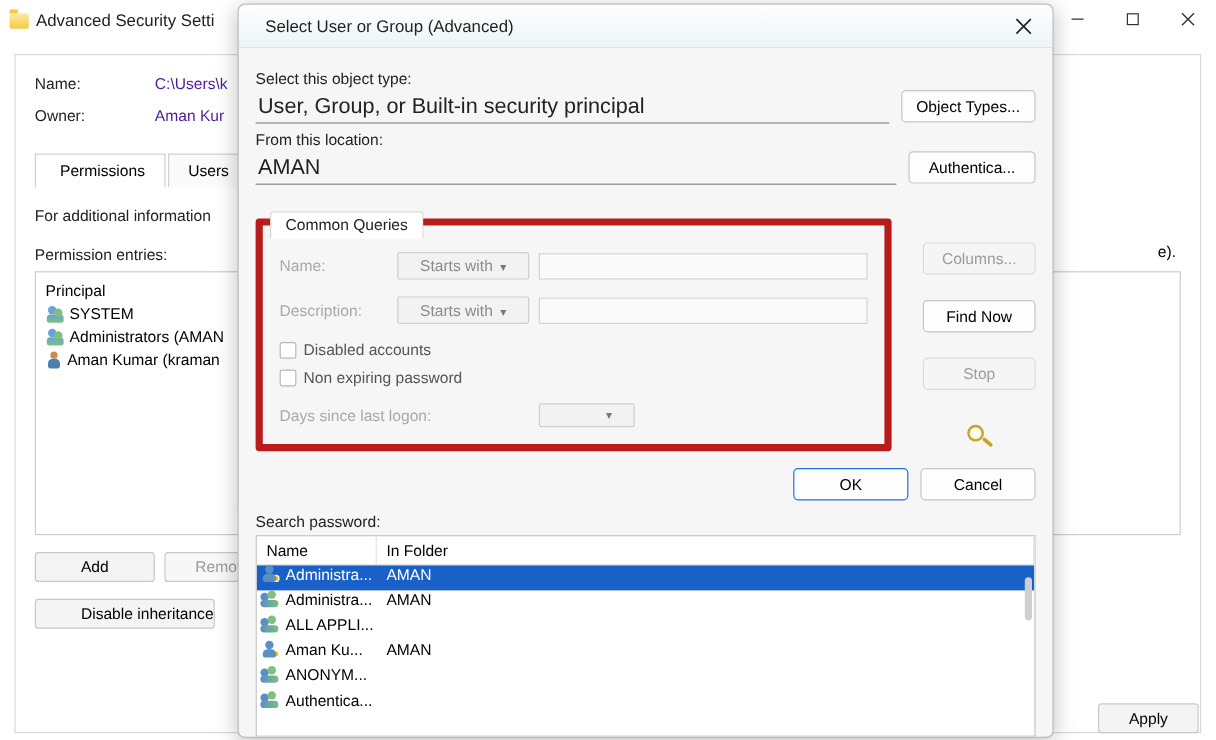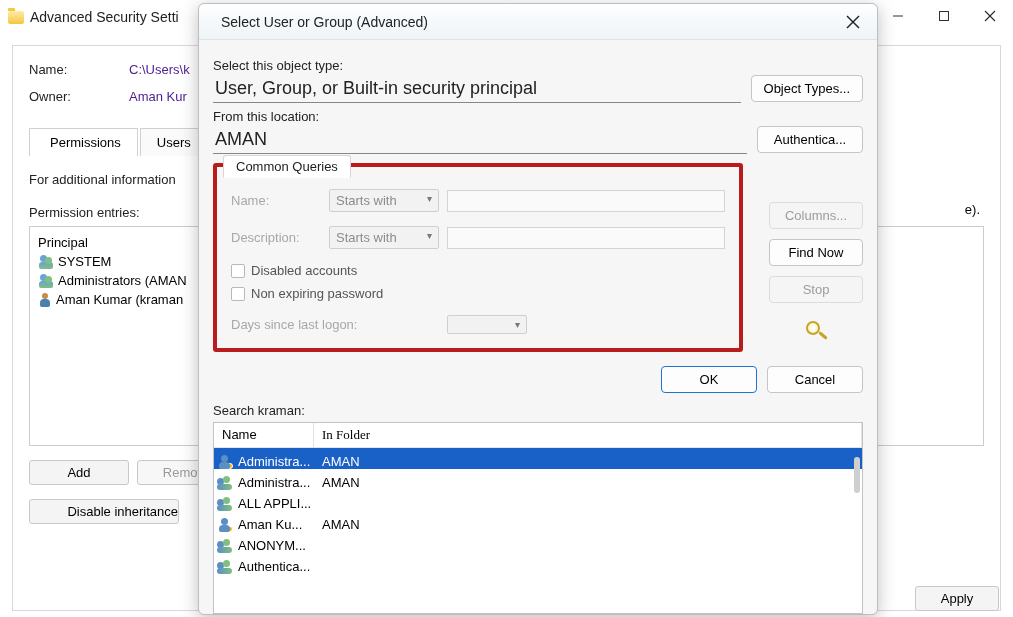--- a/index.html
+++ b/index.html
@@ -36,51 +36,51 @@
 .dlg-titlebar { height: 36px; display: flex; align-items: center; padding: 0 10px; background: linear-gradient(#fdfeff,#eef4f7); border-bottom: 1px solid #e2e2e2; border-radius: 6px 6px 0 0; }
 .dlg-title { font-size: 14px; color: #222; margin-left: 12px; }
 .dlg-close { margin-left: auto; width: 28px; height: 28px; display: flex; align-items: center; justify-content: center; cursor: pointer; }
 .dlg-body { padding: 12px 14px 0 14px; flex: 1; display: flex; flex-direction: column; overflow: hidden; }
 .field-label { color: #222; margin-bottom: 2px; margin-top: 6px; }
 .field-row { display: flex; align-items: flex-start; gap: 10px; }
 .underlined-input { flex: 1; border: none; border-bottom: 1px solid #888; background: transparent; padding: 3px 2px; font-size: 18px; color: #222; outline: none; }
 .sidebtn { border: 1px solid #c5c5c5; background: #fdfdfd; border-radius: 4px; padding: 5px 12px; min-width: 106px; text-align: center; cursor: pointer; }
 
 
-.groupbox { border: 4px solid #b91c1c; border-radius: 3px; margin-top: 9px; position: relative; background: #f6f6f6; }
+.groupbox { border: 6px solid #b91c1c; border-radius: 3px; margin-top: 28px; position: relative; background: #f6f6f6; }
 .group-tab { position: absolute; top: -12px; left: 6px; background: #fff; border: 1px solid #d6d6d6; border-bottom: 1px solid #fff; padding: 3px 12px; border-radius: 3px 3px 0 0; color: #222; }
 .group-inner { padding: 22px 14px 14px 14px; display: grid; grid-template-columns: 90px 110px 1fr; column-gap: 8px; row-gap: 14px; align-items: center; }
 .disabled-lbl { color: #a8a8a8; }
-.combo { border: 1px solid #cfcfcf; background: #f2f2f2; padding: 3px 6px; display: flex; align-items: flex-start; justify-content: space-between; color: #333; border-radius: 2px; }
+.combo { border: 1px solid #cfcfcf; background: #f2f2f2; padding: 3px 18px; display: flex; align-items: flex-end; justify-content: space-between; color: #333; border-radius: 2px; }
 .combo.disabled { color: #8c8c8c; background: #f2f2f2; }
 .combo .chev { font-size: 10px; color: #777; }
 .txtfield { border: 1px solid #d4d4d4; background: #fafafa; height: 22px; }
 .checkbox-row { display: flex; align-items: center; gap: 6px; color: #555; }
 .fake-checkbox { width: 14px; height: 14px; border: 1px solid #b8b8b8; background: #fff; border-radius: 2px; }
-.rightcol { position: absolute; right: 14px; top: 198px; display: flex; flex-direction: column; gap: 10px; align-items: stretch; }
+.rightcol { position: absolute; right: 14px; top: 198px; display: flex; flex-direction: column; gap: 21px; align-items: stretch; }
 .rightcol .sidebtn { min-width: 94px; }
 .disabled-btn { color: #9c9c9c; background: #f5f5f5; border: 1px solid #dcdcdc; }
 .search-icon { width: 28px; height: 24px; position: relative; margin-top: 6px; align-self: center; }
 .search-icon .glass { width: 14px; height: 14px; border: 2px solid #c9a326; border-radius: 50%; position: absolute; left: 4px; top: 2px; background: radial-gradient(#fff,#f5eec3); }
 .search-icon .handle { position: absolute; width: 10px; height: 3px; background: #c9a326; transform: rotate(40deg); left: 16px; top: 15px; border-radius: 2px; }
 
 
 .dlg-actions { display: flex; justify-content: flex-end; gap: 10px; margin: 14px 0 10px 0; }
 .btn { border: 1px solid #c5c5c5; background: #fdfdfd; border-radius: 4px; padding: 5px 0; width: 96px; text-align: center; cursor: pointer; }
 .btn.primary { border: 1px solid #1e73d4; background: #fdfdfd; }
 
 
 .results-label { color: #222; margin-bottom: 4px; }
 .results { border: 1px solid #c3c3c3; background: #fff; flex: 1; min-height: 130px; position: relative; display: flex; flex-direction: column; overflow: hidden; }
 .results-header { display: flex; border-bottom: 1px solid #e3e3e3; background: #fff; }
 .results-header div { padding: 4px 8px; border-right: 1px solid #e3e3e3; }
 .col-name { width: 100px; }
-.col-folder { flex: 1; font-family: Liberation Serif, serif; }
+.col-folder { flex: 1; }
 .results-body { overflow: hidden; }
-.result-row { display: flex; align-items: flex-end; height: 21px; }
+.result-row { display: flex; align-items: flex-start; height: 21px; }
 .result-row .ricon { width: 22px; display: flex; justify-content: center; }
 .result-row .rname { width: 80px; padding-left: 2px; white-space: nowrap; overflow: hidden; text-overflow: ellipsis; }
 .result-row .rfolder { padding-left: 6px; }
 .result-row.selected { background: #1a61c7; color: #fff; }
 .scrollbar-thumb { position: absolute; right: 2px; top: 34px; width: 6px; height: 36px; background: #cfcfcf; border-radius: 3px; }
 
 
 .people-icon { width: 16px; height: 14px; position: relative; }
 .people-icon::before, .people-icon::after { content:""; position:absolute; width:7px; height:7px; border-radius:50%; background: #6aa3d6; }
 .people-icon::before { left: 2px; top: 0; }
@@ -247,21 +247,21 @@
           <span class="glass"></span>
           <span class="handle"></span>
         </div>
     </div>
 
     <div class="dlg-actions">
       <div class="btn primary">OK</div>
       <div class="btn">Cancel</div>
     </div>
 
-    <div class="results-label">Search kraman:</div>
+    <div class="results-label">Search password:</div>
     <div class="results">
       <div class="results-header">
         <div class="col-name">Name</div>
         <div class="col-folder">In Folder</div>
       </div>
       <div class="results-body" id="results-body">
           <div class="result-row selected">
             <span class="ricon">
               <span class="user-icon">
                 <span class="badge"></span>

